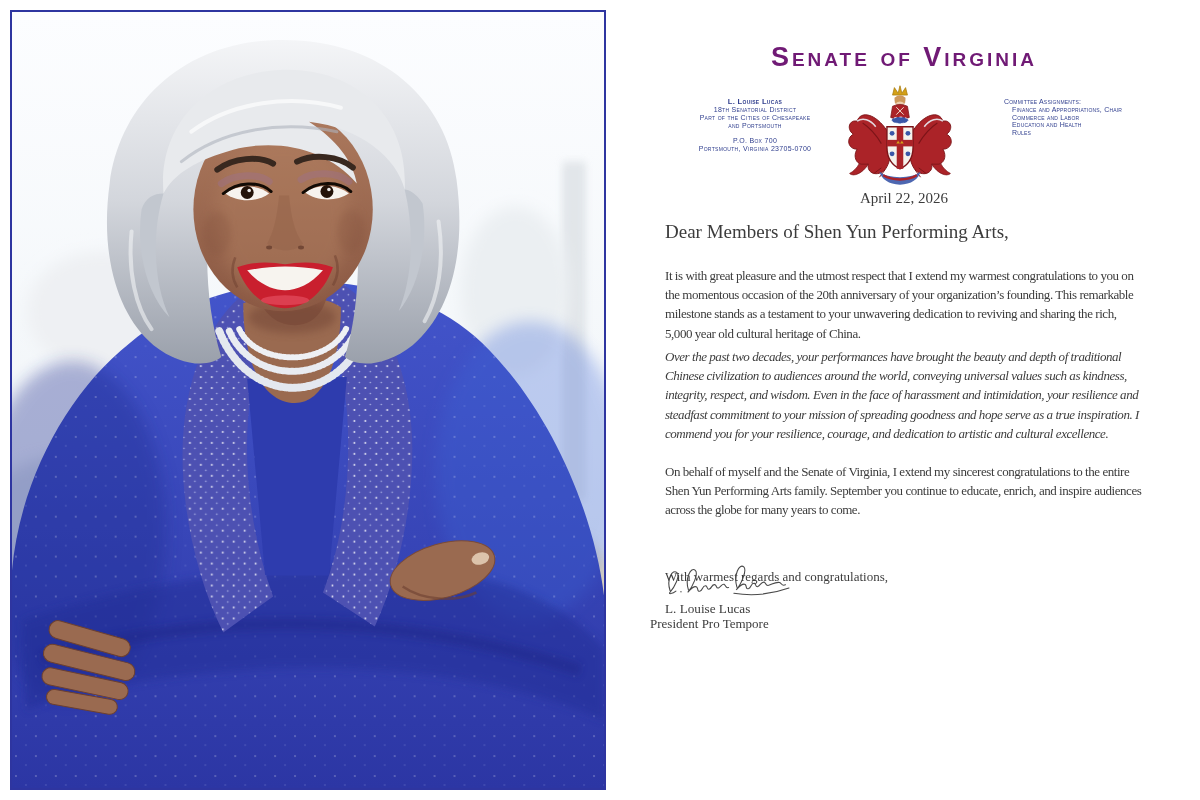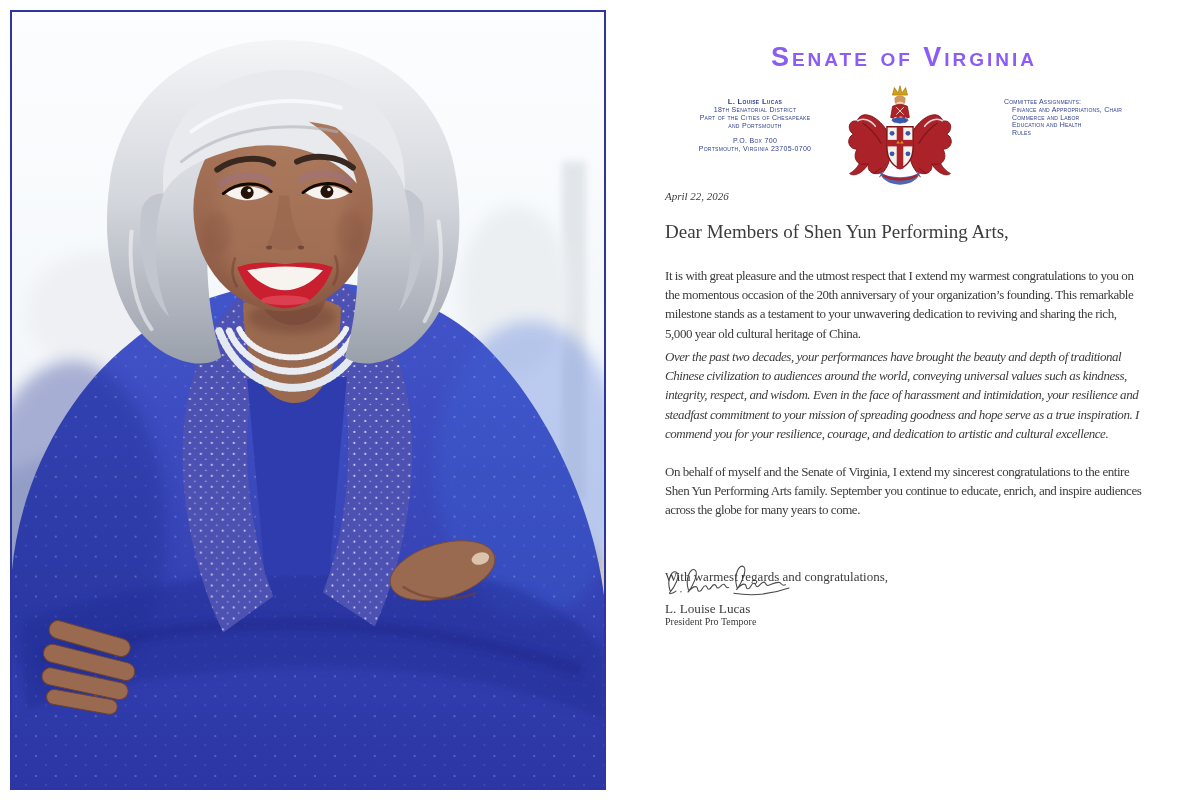--- a/index.html
+++ b/index.html
@@ -18,21 +18,21 @@
 
   
   .letter {
     position:absolute; left:608px; top:0; width:592px; height:800px;
     background:#ffffff; color:#3c3c3c;
   }
   .title {
     position:absolute; top:42px; left:0; width:100%; margin:0;
     text-align:center; font-family:"Liberation Sans", sans-serif;
     font-variant:small-caps; font-weight:600; font-size:27px;
-    letter-spacing:3px; color:#8b5cf6;
+    letter-spacing:3px; color:#701a75;
   }
   .letterhead {
     position:absolute; top:92px; left:0; width:100%; height:110px;
     font-family:"Liberation Sans", sans-serif; color:#32408f;
     font-variant:small-caps;
   }
   .sender {
     position:absolute; left:57px; top:5px; width:180px; text-align:center;
     font-size:7px; line-height:7.8px; letter-spacing:.3px;
   }
@@ -40,36 +40,36 @@
   .sender-gap { height:8px; }
   .crest { position:absolute; left:236px; top:-8px; width:112px; height:108px; }
   .committee {
     position:absolute; left:396px; top:6px; width:170px; text-align:left;
     font-size:7px; line-height:7.8px; letter-spacing:.2px;
   }
   .committee-item { padding-left:8px; }
 
   .date {
     position:absolute; top:190px; left:57px; width:478px;
-    font-size:11px;font-style:italic;
+    text-align:center; font-size:15px;
   }
   .salutation { position:absolute; top:221px; left:57px; font-size:19px; }
   .para {
     position:absolute; left:57px; width:478px; margin:0;
     font-size:13px; line-height:19.2px; letter-spacing:-0.45px;
     text-align:left;
   }
   .para-1 { top:266px; } .para-2 { top:347px;font-style:italic; } .para-3 { top:462px; }
   .closing { position:absolute; top:541px; left:57px; font-size:13px;margin-top:28px; }
   .signature {
     position:absolute; top:557px; left:55px; width:134px; height:46px;
     transform:rotate(-2deg);
   }
   .sig-name  { position:absolute; top:601px; left:57px; font-size:13.2px; }
-  .sig-title { position:absolute; top:616px; left:57px; font-size:10px; }
+  .sig-title { position:absolute; top:616px; left:42px; font-size:13px; }
 </style>
 </head>
 <body>
 
 <div class="canvas">
 
   <figure class="photo" role="img" aria-label="Portrait of L. Louise Lucas: smiling woman with short silver hair, red lipstick, dangling crystal earrings, three layered crystal necklaces, sparkling royal blue blazer with sequined lapels, arms crossed, soft pale harbor background">
     <svg viewBox="0 0 594 778" preserveAspectRatio="none">
       <defs>
         <linearGradient id="bgG" x1="0" y1="0" x2="0" y2="1">

